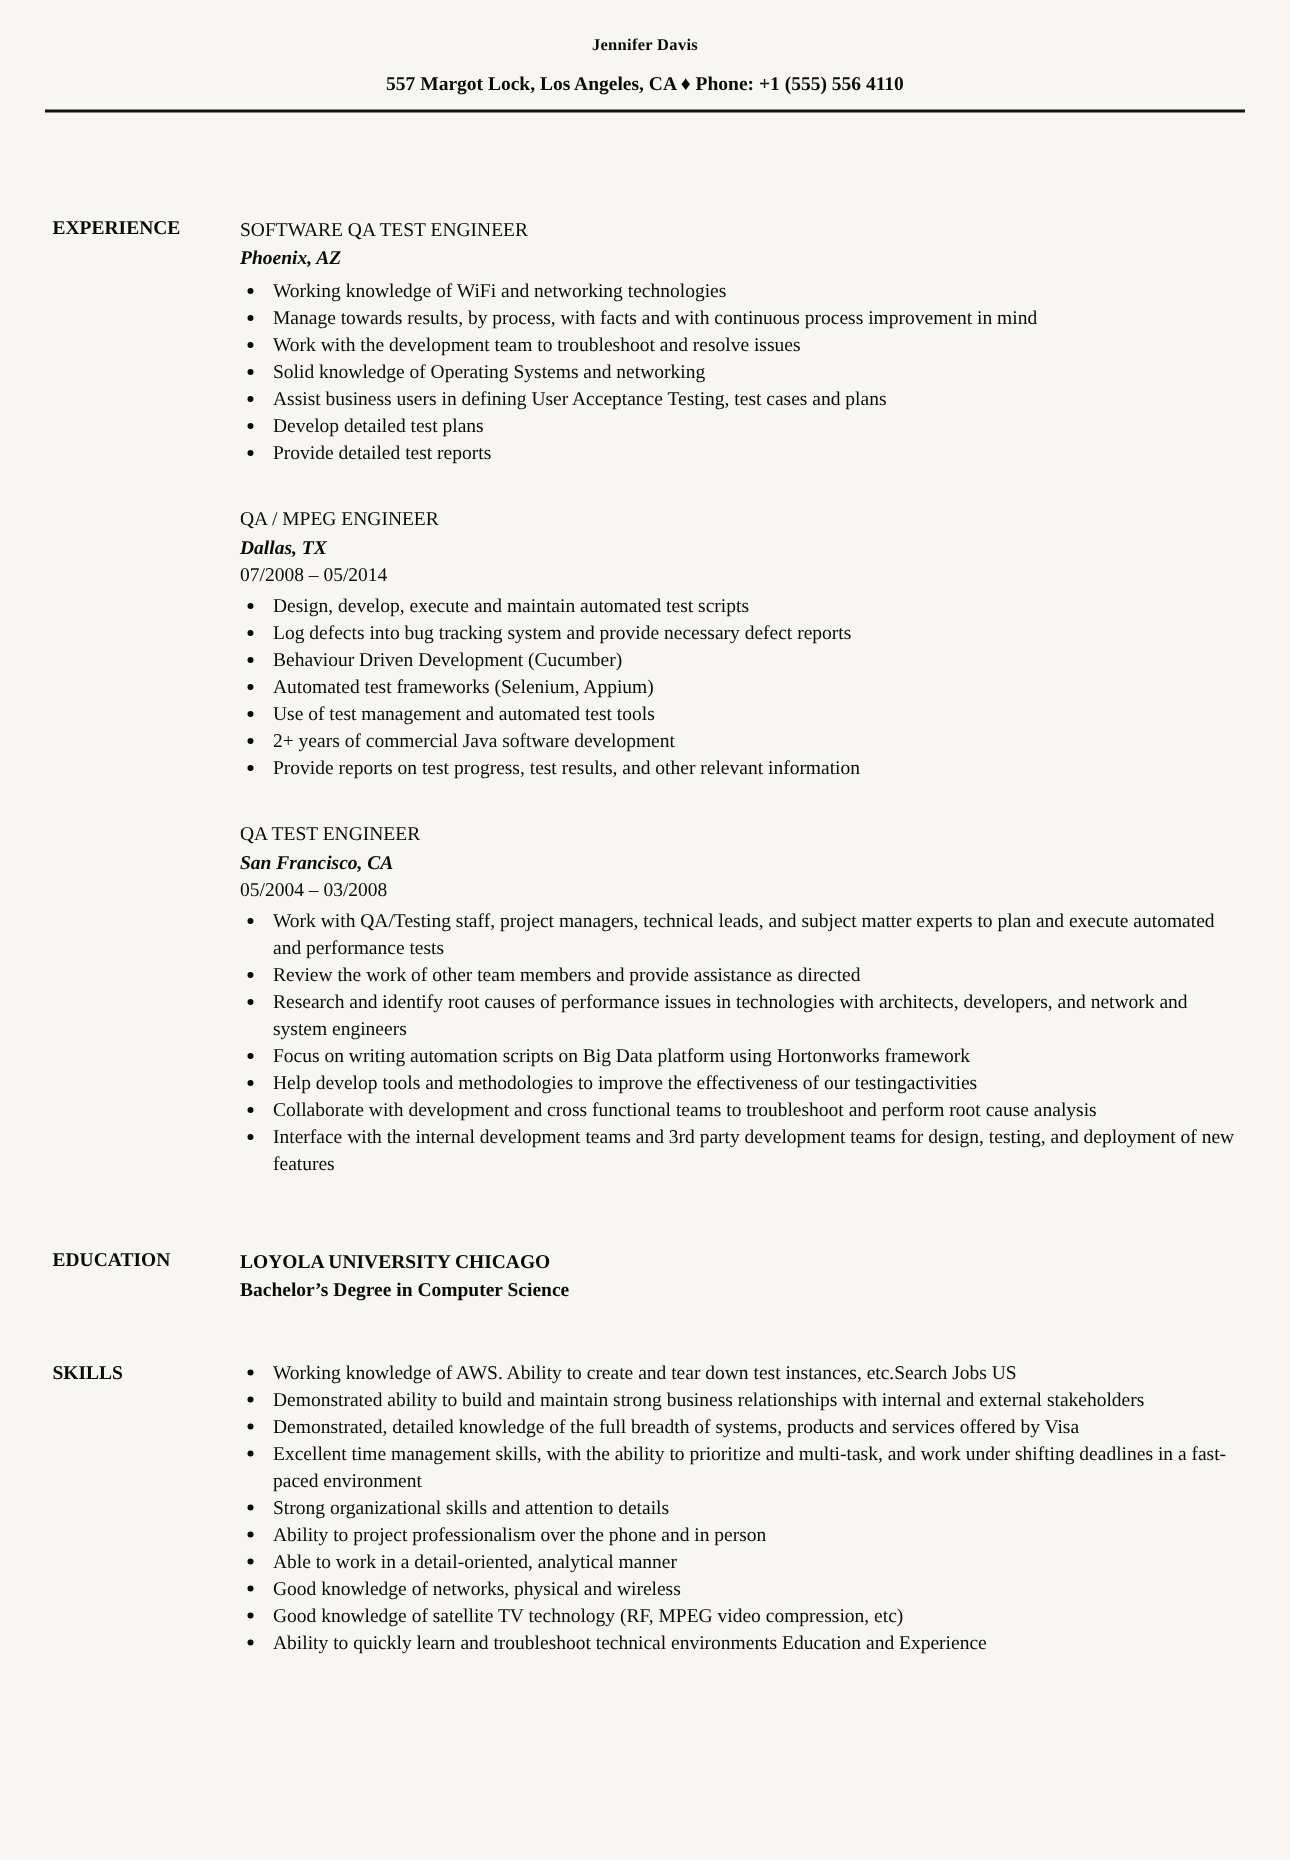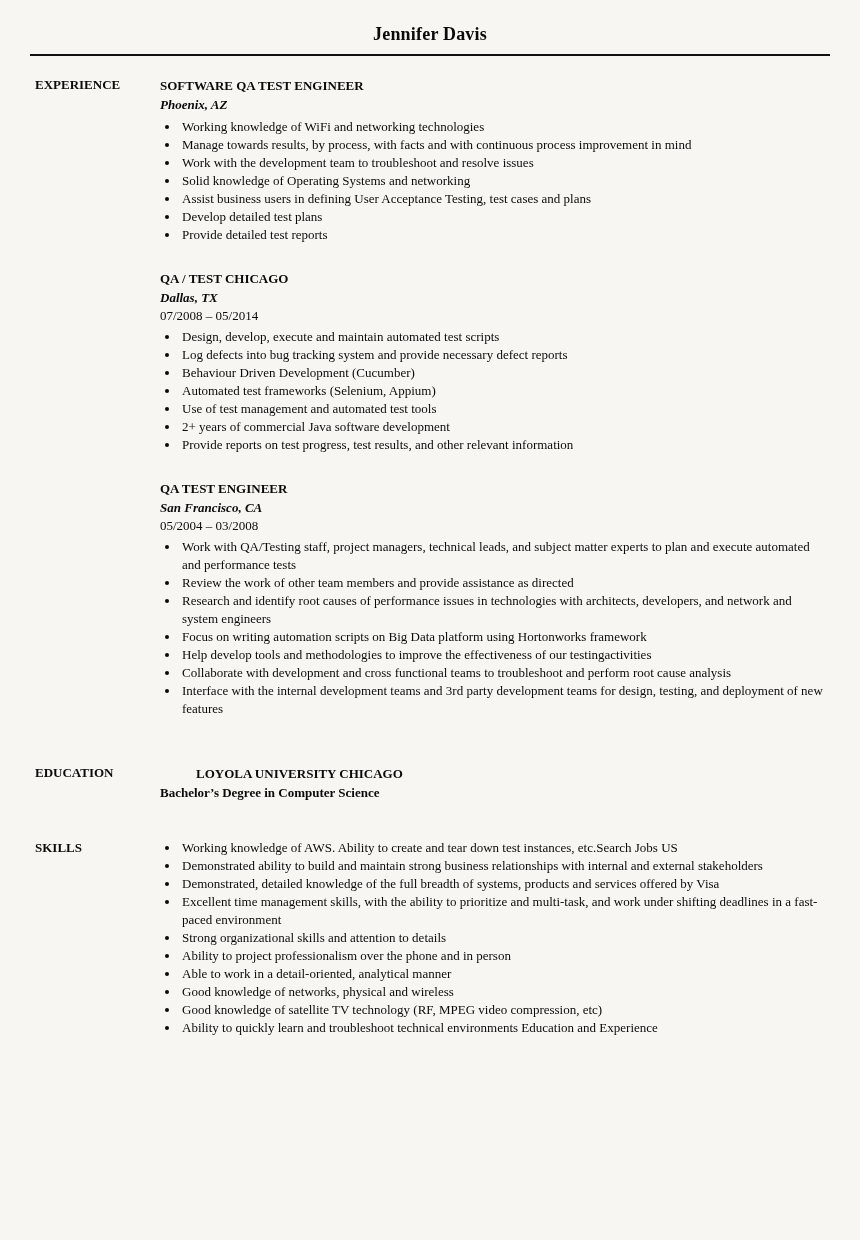--- a/index.html
+++ b/index.html
@@ -9,77 +9,79 @@
     height: 1240px;
     margin: 0 auto;
     background: #f7f6f3;
     color: #0b0b0b;
     font-family: "Liberation Serif", serif;
     box-sizing: border-box;
     overflow: hidden;
   }
   .header { text-align: center; padding-top: 24px; }
   .name {
-    font-size: 18px;
+    font-size: 11px;
     font-weight: bold;
     letter-spacing: 0.2px;
   }
   .contact {
     margin-top: 12px;
     font-size: 13px;
     font-weight: bold;
   }
   .divider {
     border: none;
     border-top: 2px solid #111;
     margin: 9px 30px 0 30px;
   }
   .body-area {
     padding: 20px 32px 0 35px;
   }
   .section {
     display: flex;
     align-items: flex-start;
+    margin-top: 48px;
   }
   .section-label {
     width: 125px;
     flex-shrink: 0;
     font-size: 13px;
     font-weight: bold;
     padding-top: 1px;
   }
   .section-content { flex: 1; min-width: 0; }
   .job { margin-bottom: 25px; }
   .job:last-child { margin-bottom: 0; }
-  .job-title { font-size: 13px; font-weight: bold; line-height: 19px; }
+  .job-title { font-size: 13px; font-weight: normal; line-height: 19px; }
   .job-location { font-size: 13px; font-weight: bold; line-height: 19px; font-style: italic; }
   .job-dates { font-size: 13px; line-height: 17px; }
   ul.bullets {
     margin: 4px 0 0 0;
     padding-left: 20px;
     list-style-type: disc;
   }
   ul.bullets li {
     font-size: 13px;
     line-height: 18px;
     padding-left: 2px;
   }
   .section-education { margin-top: 46px; }
-  .school { font-size: 13px; font-weight: bold; line-height: 19px; margin-left: 36px; }
+  .school { font-size: 13px; font-weight: bold; line-height: 19px; }
   .degree { font-size: 13px; font-weight: bold; line-height: 19px; }
   .section-skills { margin-top: 37px; }
   .section-skills ul.bullets { margin-top: 0; }
 </style>
 </head>
 <body>
 
 <div class="page">
 
   <div class="header">
     <div class="name">Jennifer Davis</div>
+    <div class="contact">557 Margot Lock, Los Angeles, CA ♦ Phone: +1 (555) 556 4110</div>
   </div>
 
   <hr class="divider">
 
   <div class="body-area">
 
     <div class="section section-experience">
       <div class="section-label">EXPERIENCE</div>
       <div class="section-content">
 
@@ -91,21 +93,21 @@
             <li>Manage towards results, by process, with facts and with continuous process improvement in mind</li>
             <li>Work with the development team to troubleshoot and resolve issues</li>
             <li>Solid knowledge of Operating Systems and networking</li>
             <li>Assist business users in defining User Acceptance Testing, test cases and plans</li>
             <li>Develop detailed test plans</li>
             <li>Provide detailed test reports</li>
           </ul>
         </div>
 
         <div class="job">
-          <div class="job-title">QA / TEST CHICAGO</div>
+          <div class="job-title">QA / MPEG ENGINEER</div>
           <div class="job-location">Dallas, TX</div>
           <div class="job-dates">07/2008 – 05/2014</div>
           <ul class="bullets">
             <li>Design, develop, execute and maintain automated test scripts</li>
             <li>Log defects into bug tracking system and provide necessary defect reports</li>
             <li>Behaviour Driven Development (Cucumber)</li>
             <li>Automated test frameworks (Selenium, Appium)</li>
             <li>Use of test management and automated test tools</li>
             <li>2+ years of commercial Java software development</li>
             <li>Provide reports on test progress, test results, and other relevant information</li>

